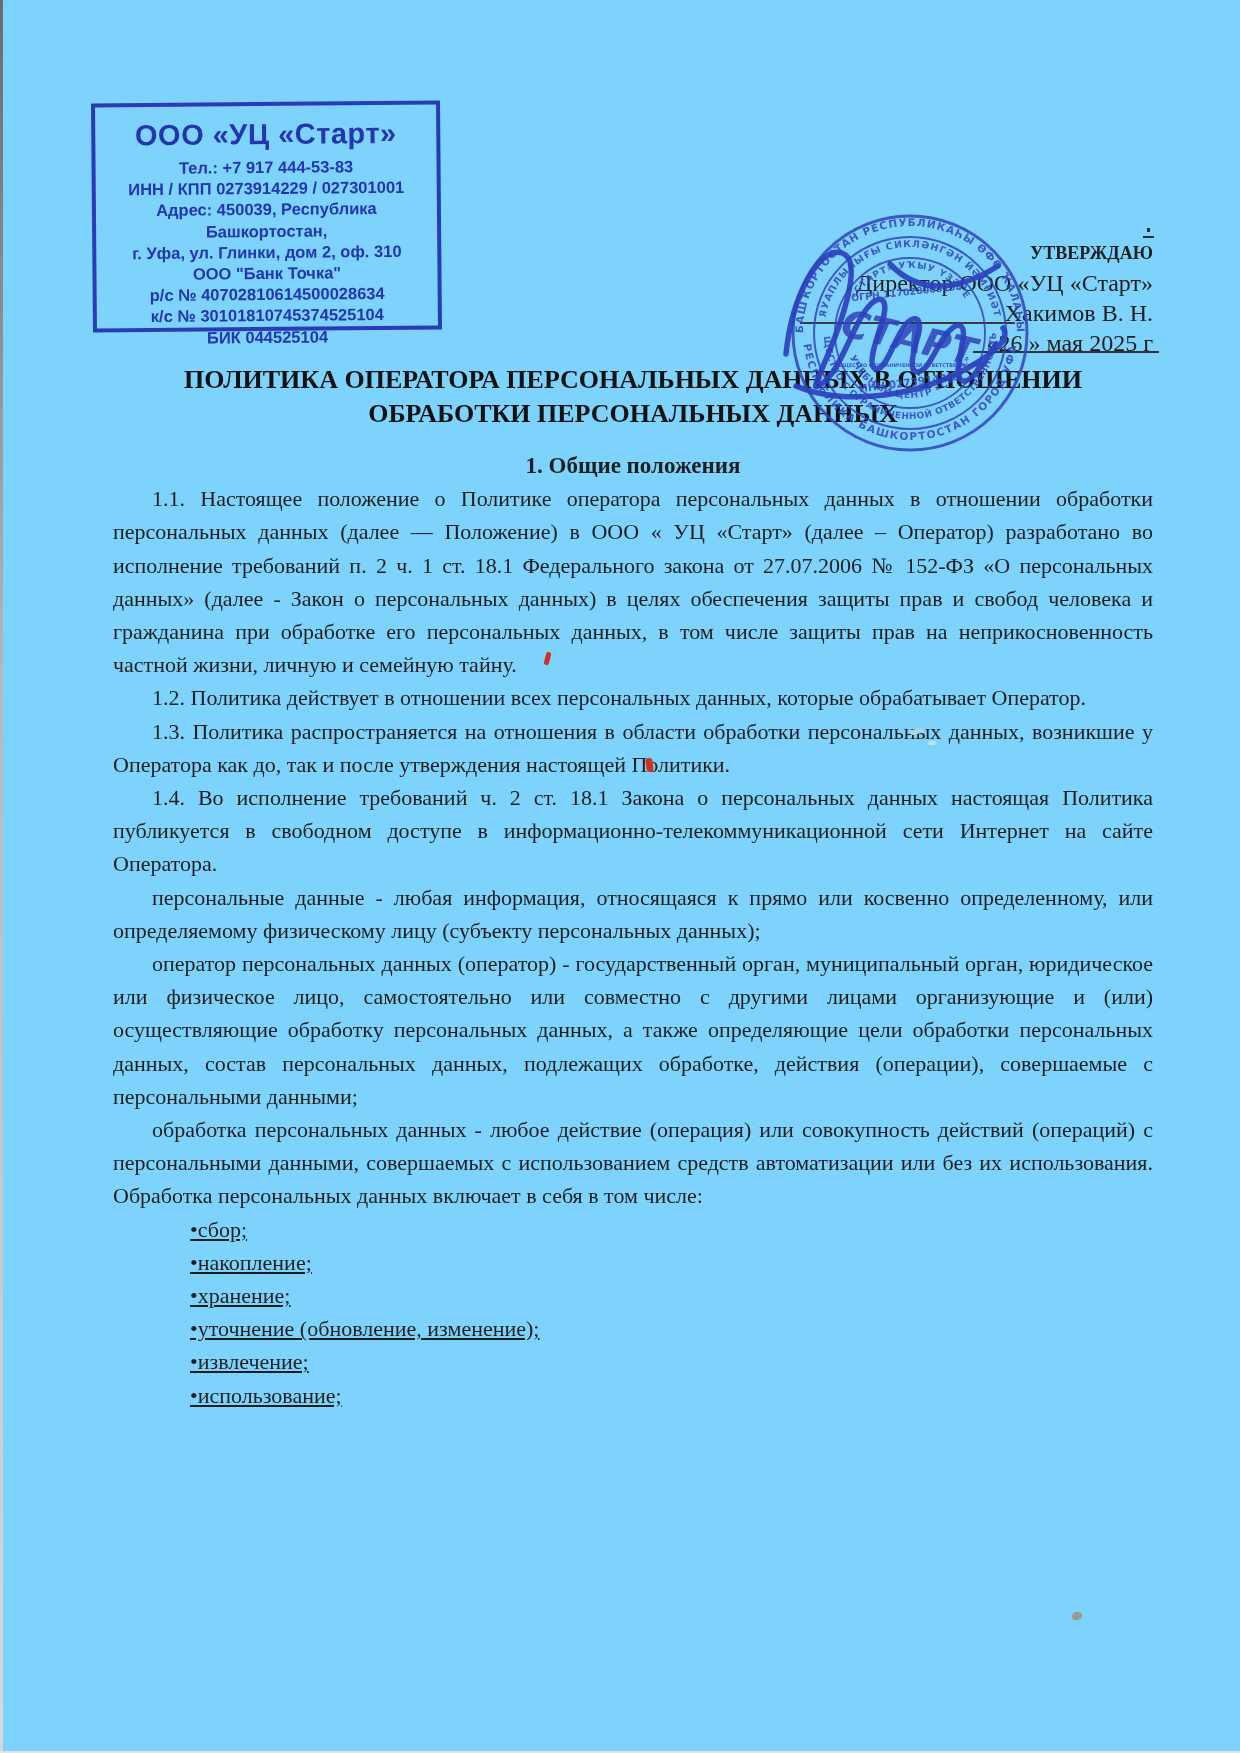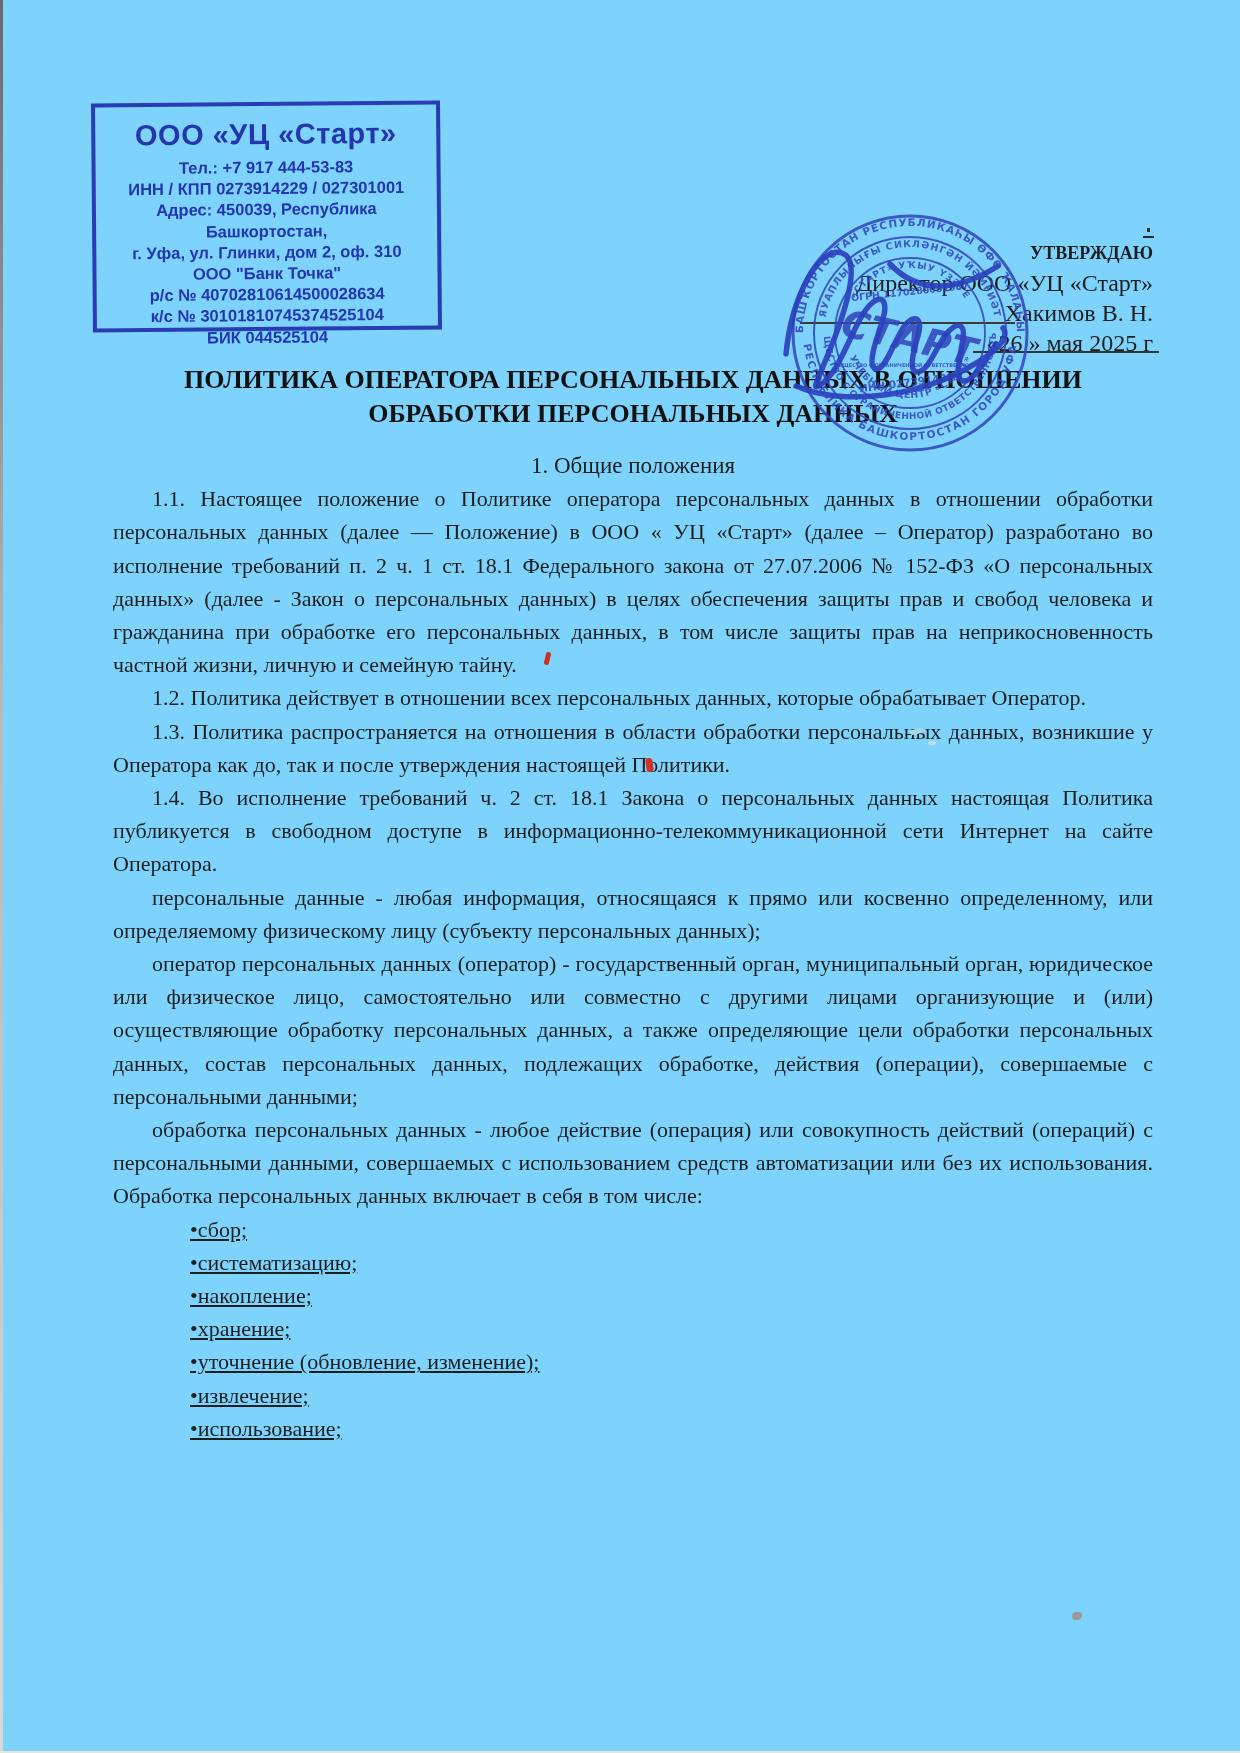--- a/index.html
+++ b/index.html
@@ -46,21 +46,21 @@
   .doc-title{
     position:absolute;left:113px;top:363px;width:1040px;
     text-align:center;font-weight:bold;font-size:26px;line-height:34px;color:#121212;
     z-index:1;
   }
   
   .body-text{
     position:absolute;left:113px;top:449px;width:1040px;
     font-size:22px;line-height:33.2px;text-align:justify;z-index:1;
   }
-  .section-heading{text-align:center;font-weight:normal;font-size:23px;}
+  .section-heading{text-align:center;font-weight:bold;font-size:23px;}
   .body-text p{margin:0;text-indent:39px;}
   .bullet-item{padding-left:77px;text-decoration:underline;}
 
   
   .speck{position:absolute;z-index:5;}
   .speck-red1{left:545px;top:652px;width:5px;height:13px;background:#cf3024;border-radius:2px;transform:rotate(14deg);}
   .speck-red2{left:646px;top:758px;width:7px;height:14px;background:#d03124;border-radius:3px;transform:rotate(-8deg);}
   .speck-cyan1{left:910px;top:729px;width:13px;height:5px;background:#a9d8e2;border-radius:2px;transform:rotate(-12deg);}
   .speck-cyan2{left:928px;top:741px;width:8px;height:4px;background:#bde2ea;border-radius:2px;}
   .speck-gray{left:1072px;top:1612px;width:10px;height:8px;background:#9a9a94;border-radius:50% 40% 55% 45%;}
@@ -141,21 +141,20 @@
   <div class="body-text">
     <div class="section-heading">1. Общие положения</div>
     <p>1.1. Настоящее положение о Политике оператора персональных данных в отношении обработки персональных данных (далее — Положение) в ООО « УЦ «Старт» (далее – Оператор) разработано во исполнение требований п. 2 ч. 1 ст. 18.1 Федерального закона от 27.07.2006 № 152-ФЗ «О персональных данных» (далее - Закон о персональных данных) в целях обеспечения защиты прав и свобод человека и гражданина при обработке его персональных данных, в том числе защиты прав на неприкосновенность частной жизни, личную и семейную тайну.</p>
     <p>1.2. Политика действует в отношении всех персональных данных, которые обрабатывает Оператор.</p>
     <p>1.3. Политика распространяется на отношения в области обработки персональных данных, возникшие у Оператора как до, так и после утверждения настоящей Политики.</p>
     <p>1.4. Во исполнение требований ч. 2 ст. 18.1 Закона о персональных данных настоящая Политика публикуется в свободном доступе в информационно-телекоммуникационной сети Интернет на сайте Оператора.</p>
     <p>персональные данные - любая информация, относящаяся к прямо или косвенно определенному, или определяемому физическому лицу (субъекту персональных данных);</p>
     <p>оператор персональных данных (оператор) - государственный орган, муниципальный орган, юридическое или физическое лицо, самостоятельно или совместно с другими лицами организующие и (или) осуществляющие обработку персональных данных, а также определяющие цели обработки персональных данных, состав персональных данных, подлежащих обработке, действия (операции), совершаемые с персональными данными;</p>
     <p>обработка персональных данных - любое действие (операция) или совокупность действий (операций) с персональными данными, совершаемых с использованием средств автоматизации или без их использования. Обработка персональных данных включает в себя в том числе:</p>
     <div class="bullet-item">•сбор;</div>
-    <div class="bullet-item">•систематизацию;</div>
     <div class="bullet-item">•накопление;</div>
     <div class="bullet-item">•хранение;</div>
     <div class="bullet-item">•уточнение (обновление, изменение);</div>
     <div class="bullet-item">•извлечение;</div>
     <div class="bullet-item">•использование;</div>
   </div>
 
   <div class="speck speck-red1"></div>
   <div class="speck speck-red2"></div>
   <div class="speck speck-cyan1"></div>

